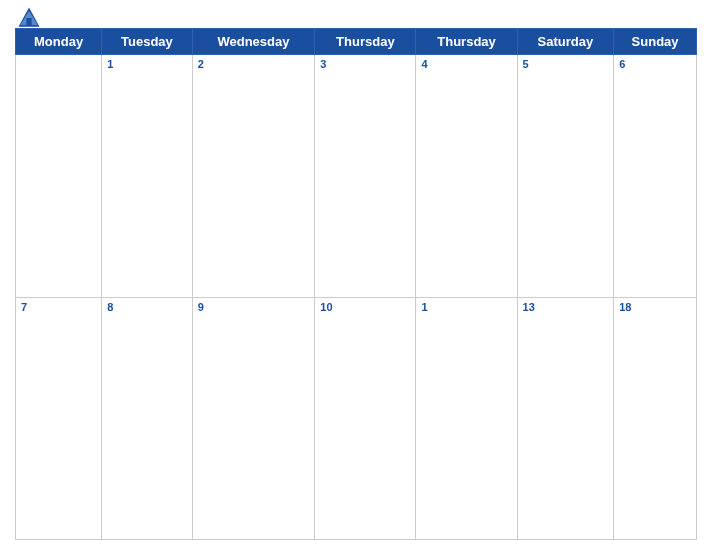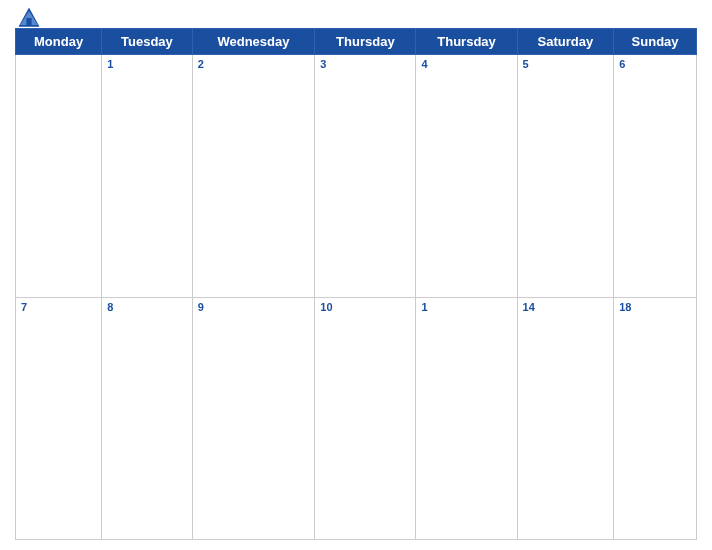--- a/index.html
+++ b/index.html
@@ -148,17 +148,17 @@
         <td><span class="day-num">4</span></td>
         <td><span class="day-num">5</span></td>
         <td><span class="day-num">6</span></td>
       </tr>
       <tr class="week-row">
         <td><span class="day-num">7</span></td>
         <td><span class="day-num">8</span></td>
         <td><span class="day-num">9</span></td>
         <td><span class="day-num">10</span></td>
         <td><span class="day-num">1</span></td>
-        <td><span class="day-num">14</span></td>
+        <td><span class="day-num">13</span></td>
         <td><span class="day-num">18</span></td>
       </tr>
     </tbody>
 </table>
 
 </body></html>

